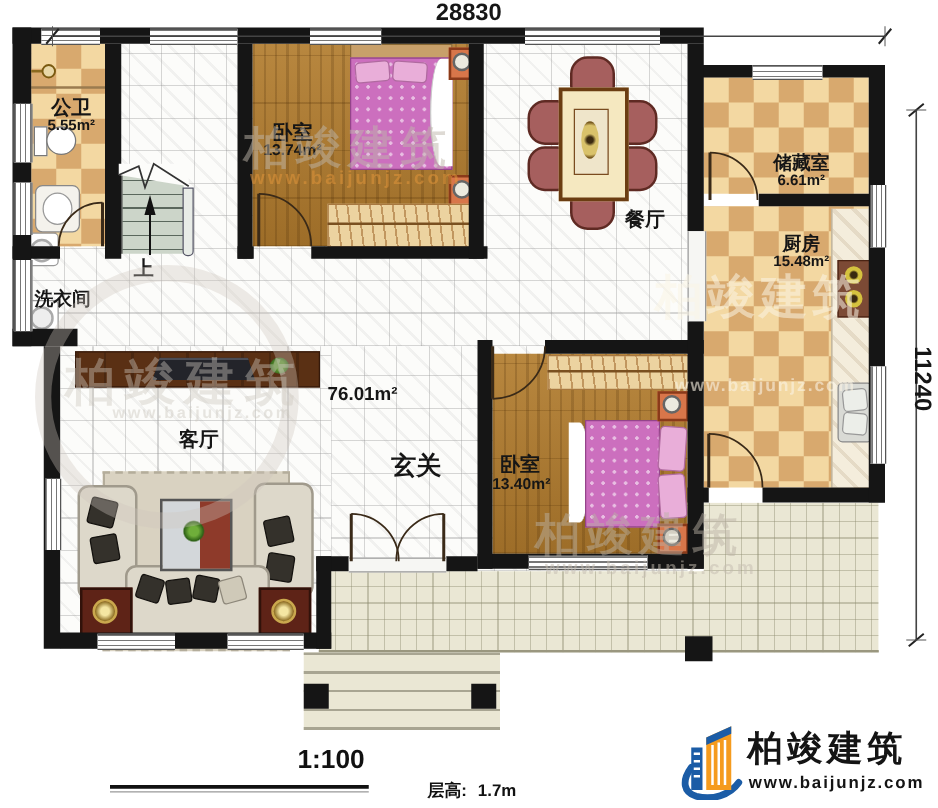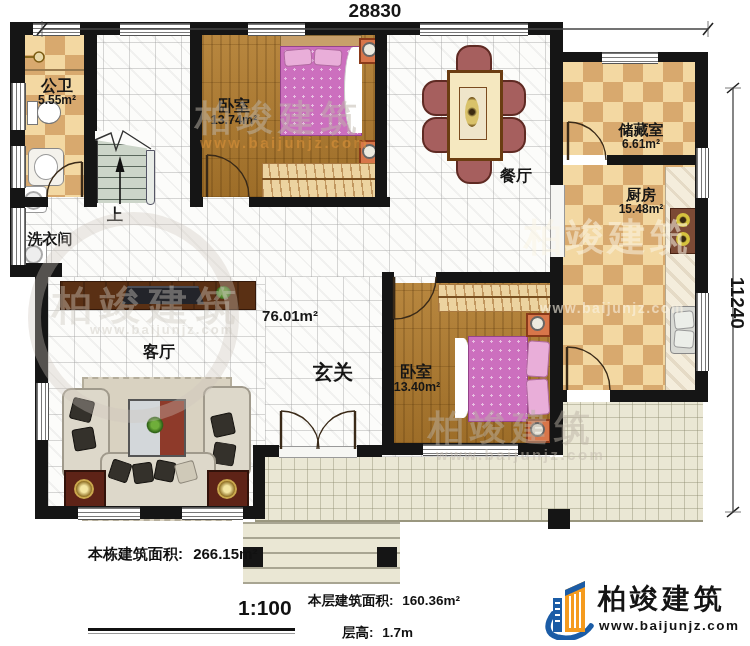--- a/index.html
+++ b/index.html
@@ -265,31 +265,23 @@
   <div class="a" style="left:28px;top:212px;width:185px;height:185px;border:13px solid rgba(205,199,188,.35);border-radius:50%;"></div>
   <div class="wm-co" style="left:52px;top:278px;font-size:40px;letter-spacing:8px;color:rgba(205,200,190,.42);">柏竣建筑</div>
   <div class="wm-url" style="left:90px;top:322px;font-size:13px;letter-spacing:2px;color:rgba(205,200,190,.45);">www.baijunjz.com</div>
   <div class="wm-co" style="left:195px;top:94px;font-size:36px;letter-spacing:6px;color:rgba(190,182,170,.5);">柏竣建筑</div>
   <div class="wm-url" style="left:200px;top:134px;font-size:15px;letter-spacing:2.5px;color:rgba(222,148,58,.55);">www.baijunjz.com</div>
   <div class="wm-co" style="left:524px;top:212px;font-size:38px;letter-spacing:4px;color:rgba(250,244,228,.55);">柏竣建筑</div>
   <div class="wm-url" style="left:540px;top:300px;font-size:14px;letter-spacing:1.5px;color:rgba(250,244,228,.6);">www.baijunjz.com</div>
   <div class="wm-co" style="left:428px;top:404px;font-size:36px;letter-spacing:6px;color:rgba(185,178,166,.48);">柏竣建筑</div>
   <div class="wm-url" style="left:436px;top:446px;font-size:15px;letter-spacing:2.5px;color:rgba(195,188,176,.5);">www.baijunjz.com</div>
 
-  <div class="a" style="left:88px;top:545px;font-size:15px;font-weight:bold;color:#111;white-space:nowrap;">
-    <span>本栋建筑面积:</span>
-    <span style="margin-left:6px;">266.15m²</span>
-  </div>
   <div class="a" style="left:238px;top:596px;font-size:21px;font-weight:bold;color:#111;">1:100</div>
   <div class="a" style="left:88px;top:628px;width:207px;height:3px;background:#111;"></div>
   <div class="a" style="left:88px;top:633px;width:207px;height:1px;background:#999;"></div>
-  <div class="a" style="left:308px;top:592px;font-size:13.5px;font-weight:bold;color:#111;white-space:nowrap;">
-    <span>本层建筑面积:</span>
-    <span style="margin-left:5px;">160.36m²</span>
-  </div>
   <div class="a" style="left:342px;top:624px;font-size:13.5px;font-weight:bold;color:#111;white-space:nowrap;">
     <span>层高:</span>
     <span style="margin-left:5px;">1.7m</span>
   </div>
 
   <svg class="a" style="left:545px;top:576px;" width="50" height="64" viewBox="0 0 50 64">
     <path d="M8,38 C0,49 2,58 12,61 C25,64.5 39,60 46,50" fill="none" stroke="#1b5ca6" stroke-width="5.5" stroke-linecap="round"></path>
     <rect x="8" y="22" width="9" height="34" fill="#1b5ca6"></rect>
     <rect x="10" y="26" width="5" height="2" fill="#fff"></rect>
     <rect x="10" y="32" width="5" height="2" fill="#fff"></rect>

